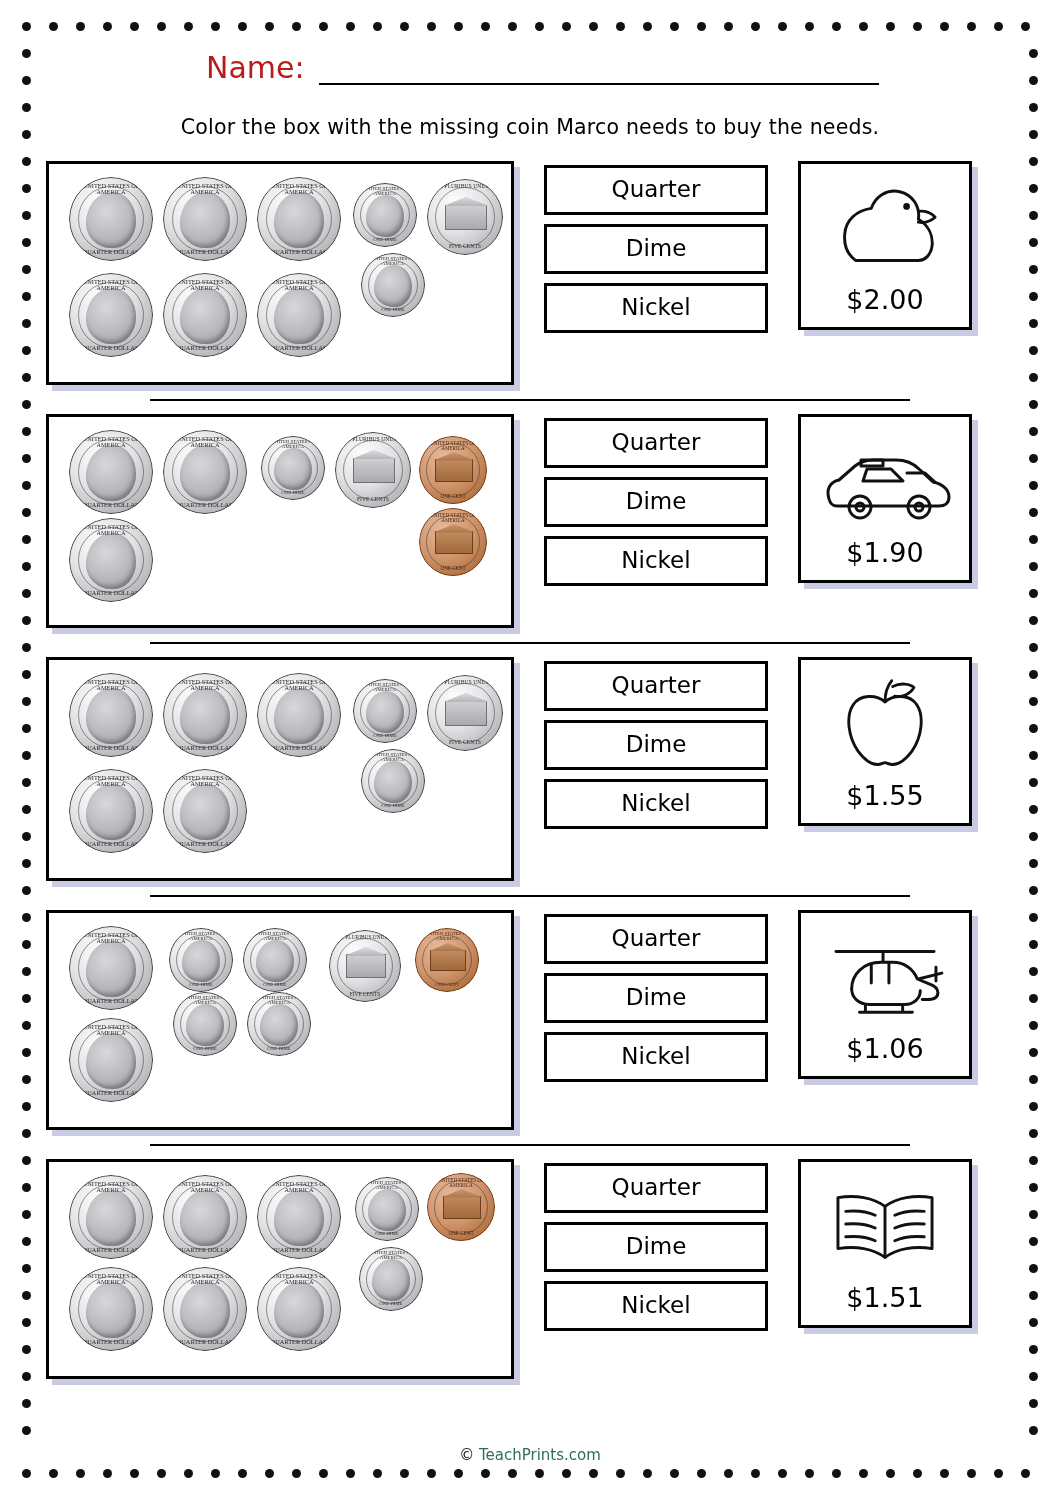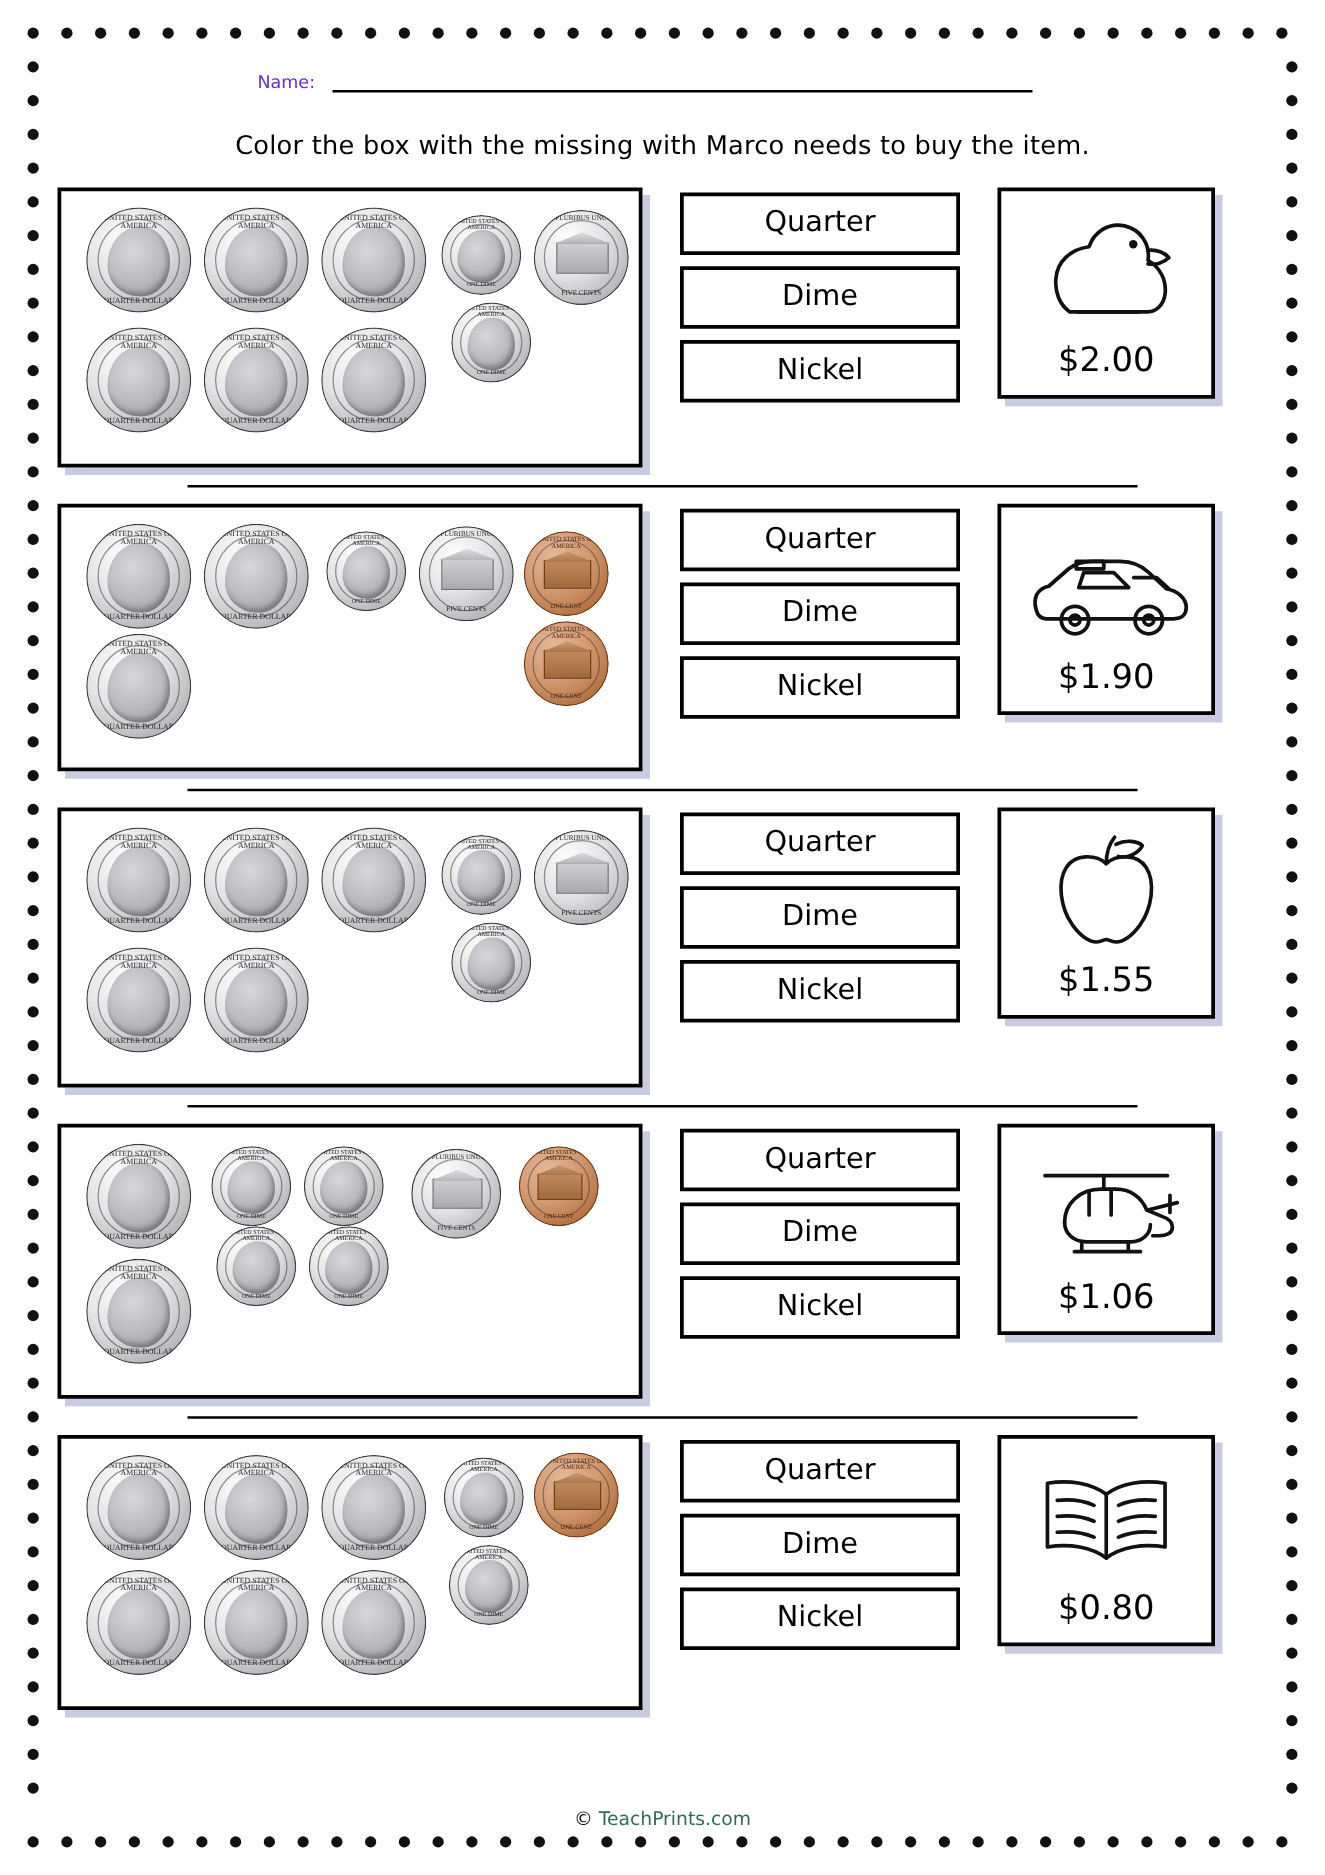--- a/index.html
+++ b/index.html
@@ -47,23 +47,23 @@
     color: #000000;
     margin: 10px 0 0 0;
     line-height: 1.1;
   }
   .name-row {
     display: flex;
     align-items: flex-end;
     margin: 22px 0 0 160px;
   }
   .name-label {
-    font-size: 14px;
+    font-size: 30px;
     font-family: "DejaVu Sans", sans-serif;
-    color: #6d28d9;
+    color: #b91c1c;
     white-space: nowrap;
   }
   .name-line {
     flex: 0 0 560px;
     border-bottom: 2.5px solid #000000;
     height: 22px;
     margin-left: 14px;
   }
   .instructions {
     text-align: center;
@@ -438,21 +438,21 @@
   </div>
 
 <div class="page">
 
 
   <div class="name-row">
     <div class="name-label">Name:</div>
     <div class="name-line"></div>
   </div>
 
-  <div class="instructions">Color the box with the missing with Marco needs to buy the item.</div>
+  <div class="instructions">Color the box with the missing coin Marco needs to buy the needs.</div>
 
   <div class="rows" id="rows">
       <div class="row">
         <div class="coins-panel">
           <div class="coin-area" style="height: 200px;">
             <div class="coin silver" style="left: 6px; top: 4px; width: 84px; height: 84px;">
               <div class="face"></div>
               <div class="portrait"></div>
               <div class="ring"></div>
               <div class="inner-ring"></div>
@@ -887,21 +887,21 @@
         </div>
         <div class="item-box">
           <div class="item-art">
             <svg viewBox="0 0 140 100" width="140" height="98">
       <path stroke="#111" fill="none" stroke-width="3" stroke-linecap="round" stroke-linejoin="round" d="M70 28c-12-9-30-12-48-9v52c18-3 36 0 48 9 12-9 30-12 48-9V19c-18-3-36 0-48 9z"></path>
       <path stroke="#111" fill="none" stroke-width="3" stroke-linecap="round" stroke-linejoin="round" d="M70 28v52"></path>
       <path stroke="#111" fill="none" stroke-width="3" stroke-linecap="round" stroke-linejoin="round" d="M30 33c10-1 21 0 30 4M30 46c10-1 21 0 30 4M30 59c10-1 21 0 30 4"></path>
       <path stroke="#111" fill="none" stroke-width="3" stroke-linecap="round" stroke-linejoin="round" d="M110 33c-10-1-21 0-30 4M110 46c-10-1-21 0-30 4M110 59c-10-1-21 0-30 4"></path>
     </svg>
           </div>
-          <div class="item-price">$0.80</div>
+          <div class="item-price">$1.51</div>
         </div>
       </div>
     </div>
 
   <div class="footer">
     <span>©</span>
     <span class="brand">TeachPrints.com</span>
   </div>
 </div>
 

